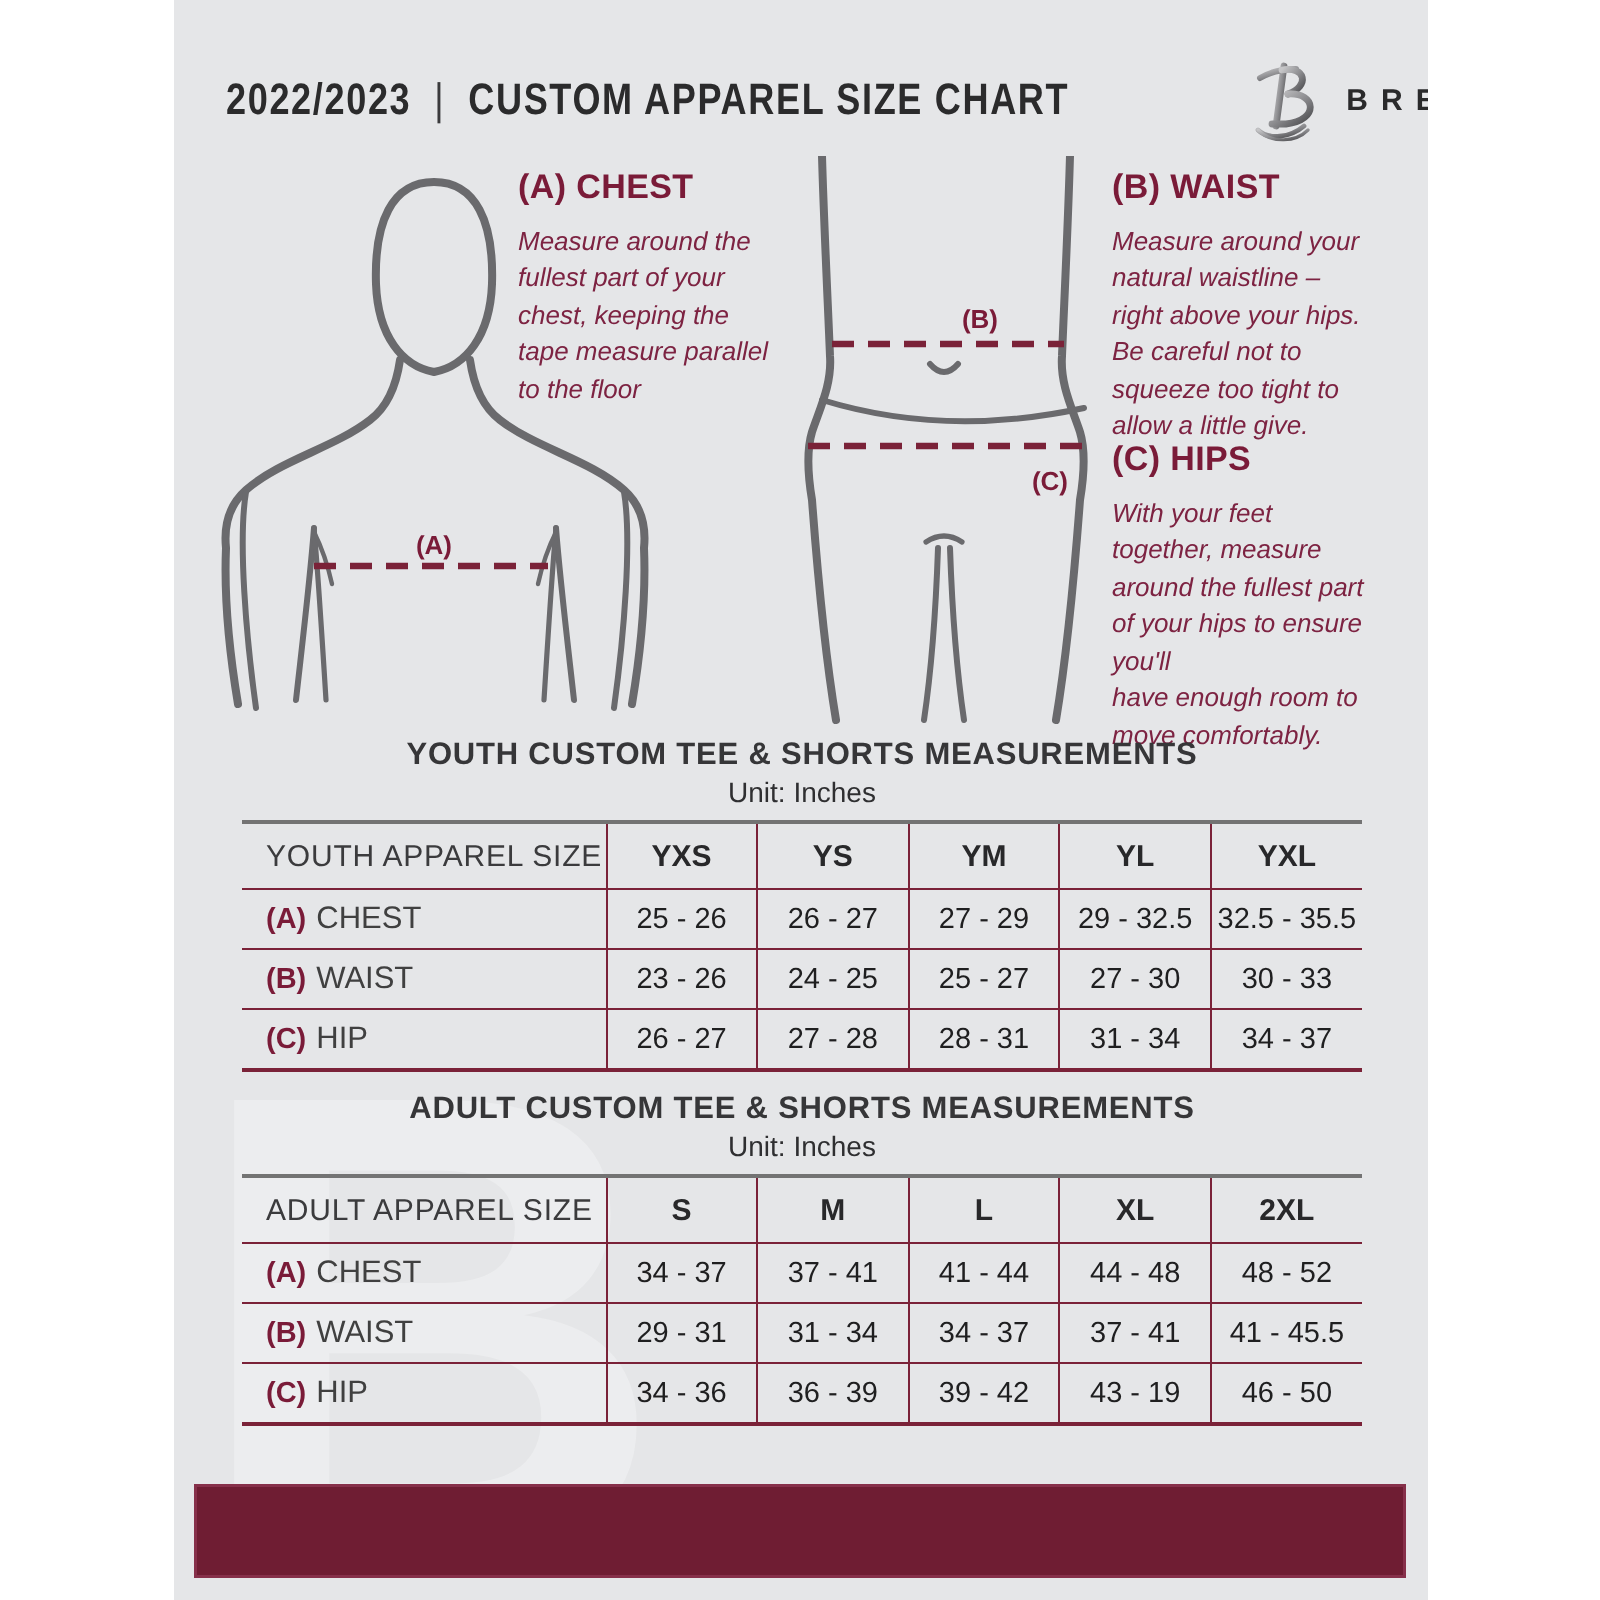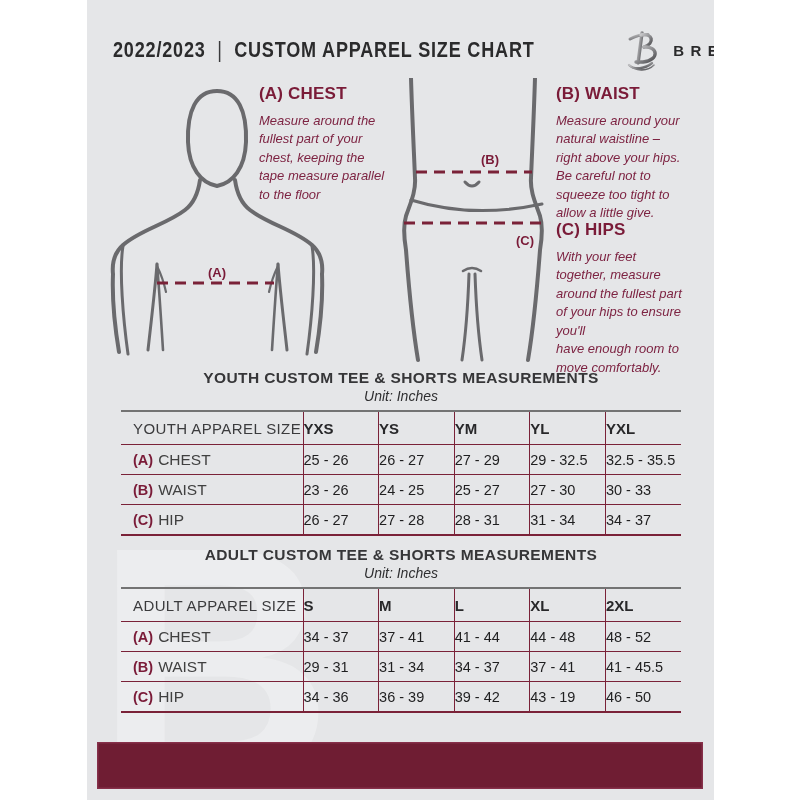--- a/index.html
+++ b/index.html
@@ -30,27 +30,27 @@
   .guide-text p{margin:0;font-size:13px;line-height:1.42;font-style:italic;color:#7d2342;white-space:pre-line;}
   #chest-text{left:172px;top:84px;width:170px;}
   #waist-text{left:469px;top:84px;width:160px;}
   #hips-text{left:469px;top:220px;width:170px;}
 
   
   .table-block{position:absolute;left:34px;width:560px;text-align:center;z-index:2;}
   #youth-block{top:369px;}
   #adult-block{top:546px;}
   .table-title{font-size:15.5px;font-weight:700;color:#363638;letter-spacing:.4px;margin:0 0 1px 0;text-align:center;}
-  .table-unit{font-size:14px;font-style:italic;color:#2f2f31;margin:0 0 6px 0;}
+  .table-unit{font-size:14px;color:#2f2f31;margin:0 0 6px 0;}
   table.size-table{width:560px;border-collapse:collapse;table-layout:fixed;
                    border-top:2px solid #737373;border-bottom:2px solid #7a2238;}
   table.size-table col.c0{width:182px;}
   table.size-table tr + tr{border-top:1.5px solid #7a2238;}
   table.size-table td{border:0;padding:0;height:29px;vertical-align:middle;
-                      font-size:14.5px;color:#1f1f20;text-align:left;}
+                      font-size:14.5px;color:#1f1f20;text-align:center;}
   table.size-table td:not(:last-child){border-right:1.5px solid #7a2238;}
   table.size-table tr.head-row td{height:32px;font-weight:700;font-size:15px;color:#28282a;}
   table.size-table td.first{ text-align:left;padding-left:12px;}
   table.size-table tr.head-row td.first{font-weight:400;font-size:15px;color:#3b3b3d;letter-spacing:.4px;}
   td.first b{color:#7a1b38;font-weight:800;margin-right:5px;}
   td.first span{color:#404040;font-size:15.5px;}
 
   
   .footer-bar{position:absolute;left:10px;top:742px;width:606px;height:47px;background:#6f1d33;
               box-shadow:inset 0 0 0 1.5px #86304a;z-index:3;}

